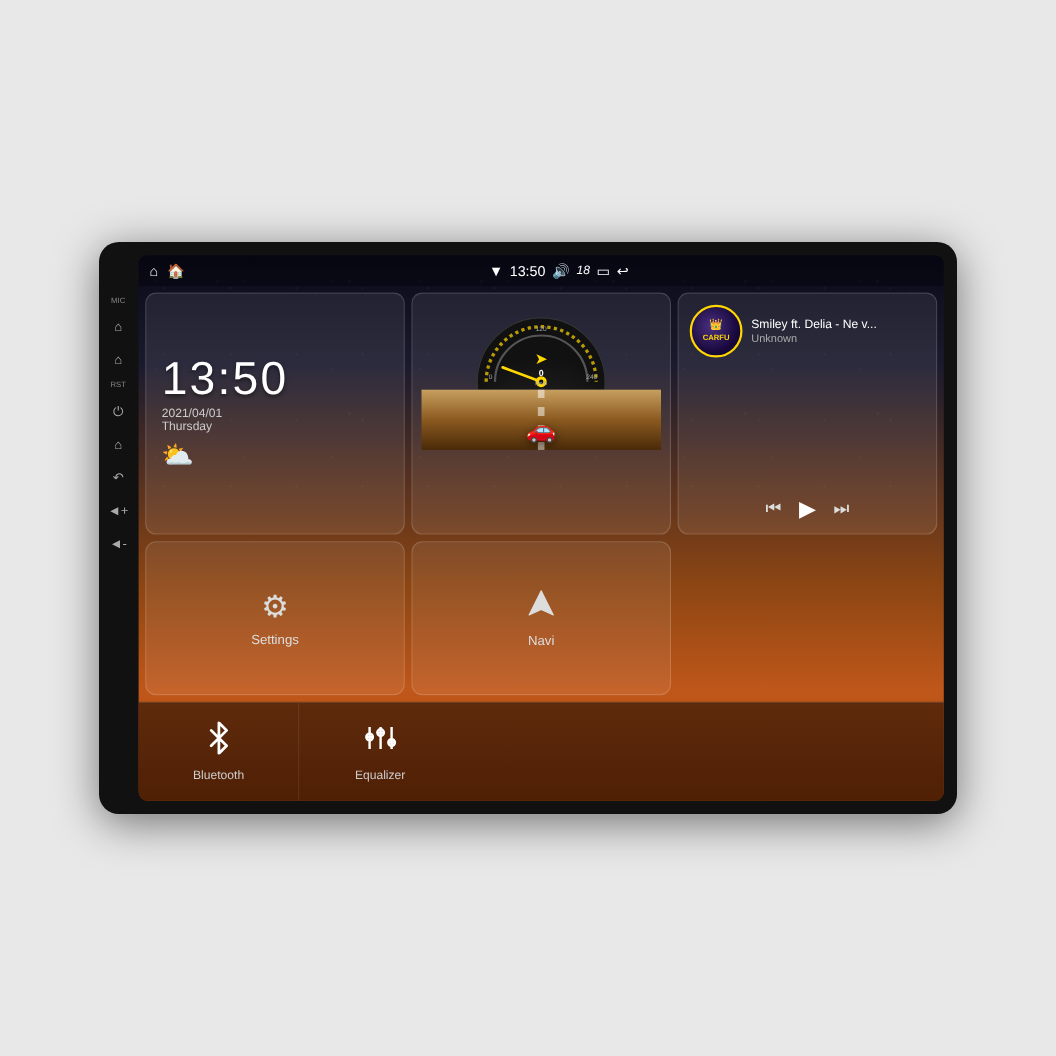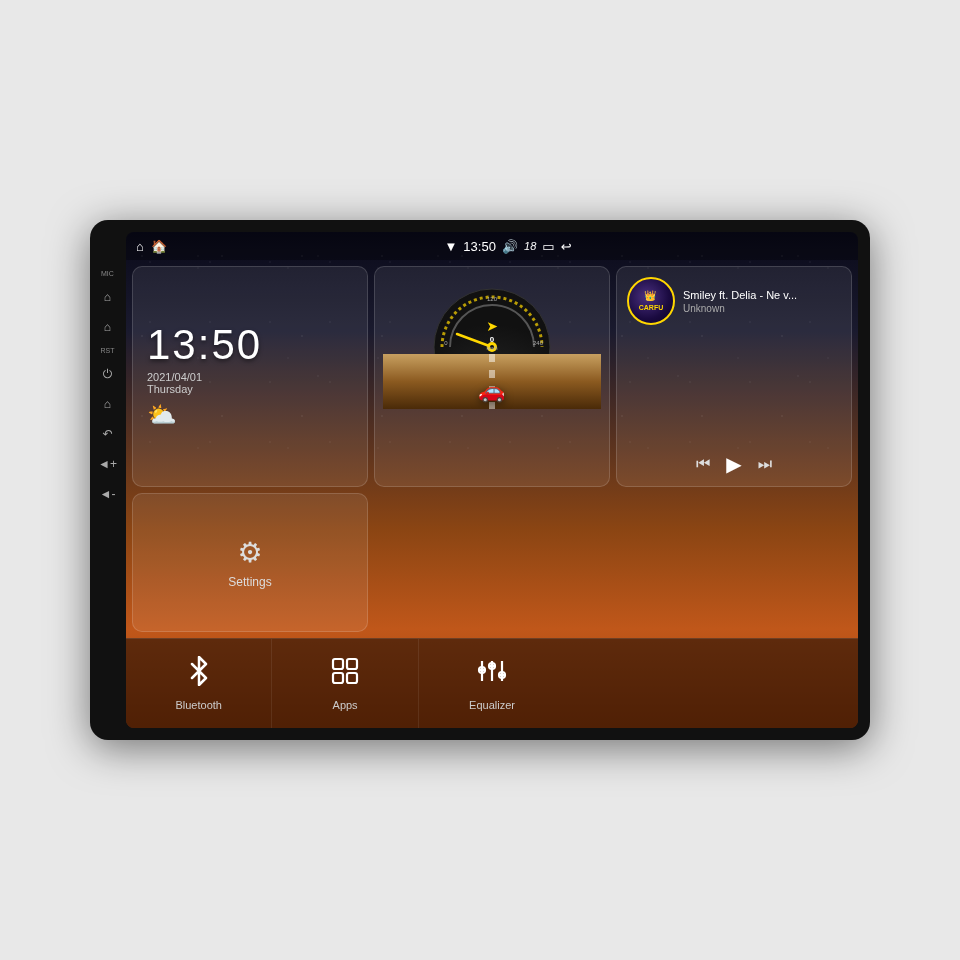--- a/index.html
+++ b/index.html
@@ -473,46 +473,43 @@
           <span class="ctrl-play">▶</span>
           <span class="ctrl-btn">⏭</span>
         </div>
       </div>
 
       <div class="settings-widget">
         <span class="widget-icon">⚙</span>
         <span class="widget-label">Settings</span>
       </div>
 
+      <div class="navi-widget">
+        <span class="widget-icon">
+          <svg width="28" height="28" viewBox="0 0 28 28" fill="none">
+            <polygon points="14,3 25,25 14,20 3,25" fill="#ddd" stroke="#ddd" stroke-linejoin="round"></polygon>
+          </svg>
+        </span>
+        <span class="widget-label">Navi</span>
+      </div>
 
     </div>
 
     <div class="bottom-bar">
 
       <div class="bottom-item">
         <span class="bottom-icon">
           <svg width="30" height="30" viewBox="0 0 30 30" fill="none">
             <polyline points="8,8 22,22 15,29 15,1 22,8 8,22" stroke="white" stroke-width="2.5" stroke-linecap="round" stroke-linejoin="round" fill="none"></polyline>
           </svg>
         </span>
         <span class="bottom-label">Bluetooth</span>
       </div>
 
 
-      <div class="bottom-item">
-        <span class="bottom-icon">
-          <svg width="30" height="30" viewBox="0 0 30 30" fill="none" stroke="white" stroke-width="2.2">
-            <rect x="3" y="3" width="10" height="10" rx="2"></rect>
-            <rect x="17" y="3" width="10" height="10" rx="2"></rect>
-            <rect x="3" y="17" width="10" height="10" rx="2"></rect>
-            <rect x="17" y="17" width="10" height="10" rx="2"></rect>
-          </svg>
-        </span>
-        <span class="bottom-label">Apps</span>
-      </div>
 
 
       <div class="bottom-item">
         <span class="bottom-icon">
           <svg width="30" height="30" viewBox="0 0 30 30" fill="none" stroke="white" stroke-width="2.2">
             <line x1="5" y1="5" x2="5" y2="25"></line>
             <circle cx="5" cy="14" r="3" fill="none"></circle>
             <line x1="15" y1="5" x2="15" y2="25"></line>
             <circle cx="15" cy="10" r="3" fill="none"></circle>
             <line x1="25" y1="5" x2="25" y2="25"></line>

